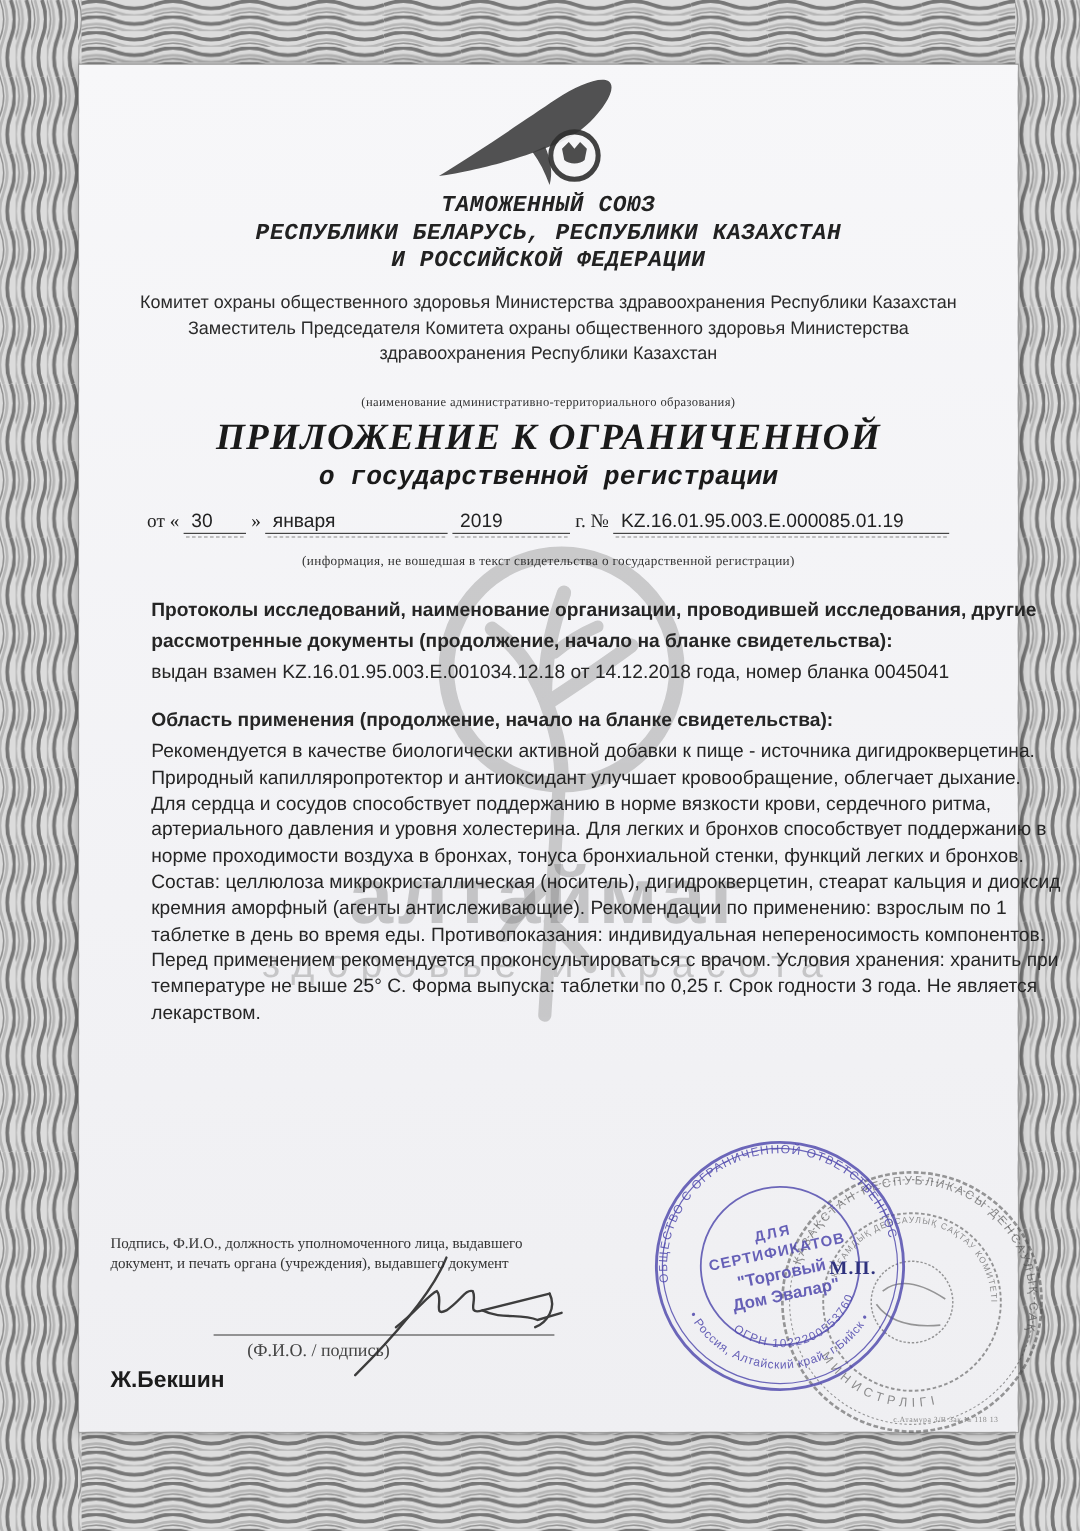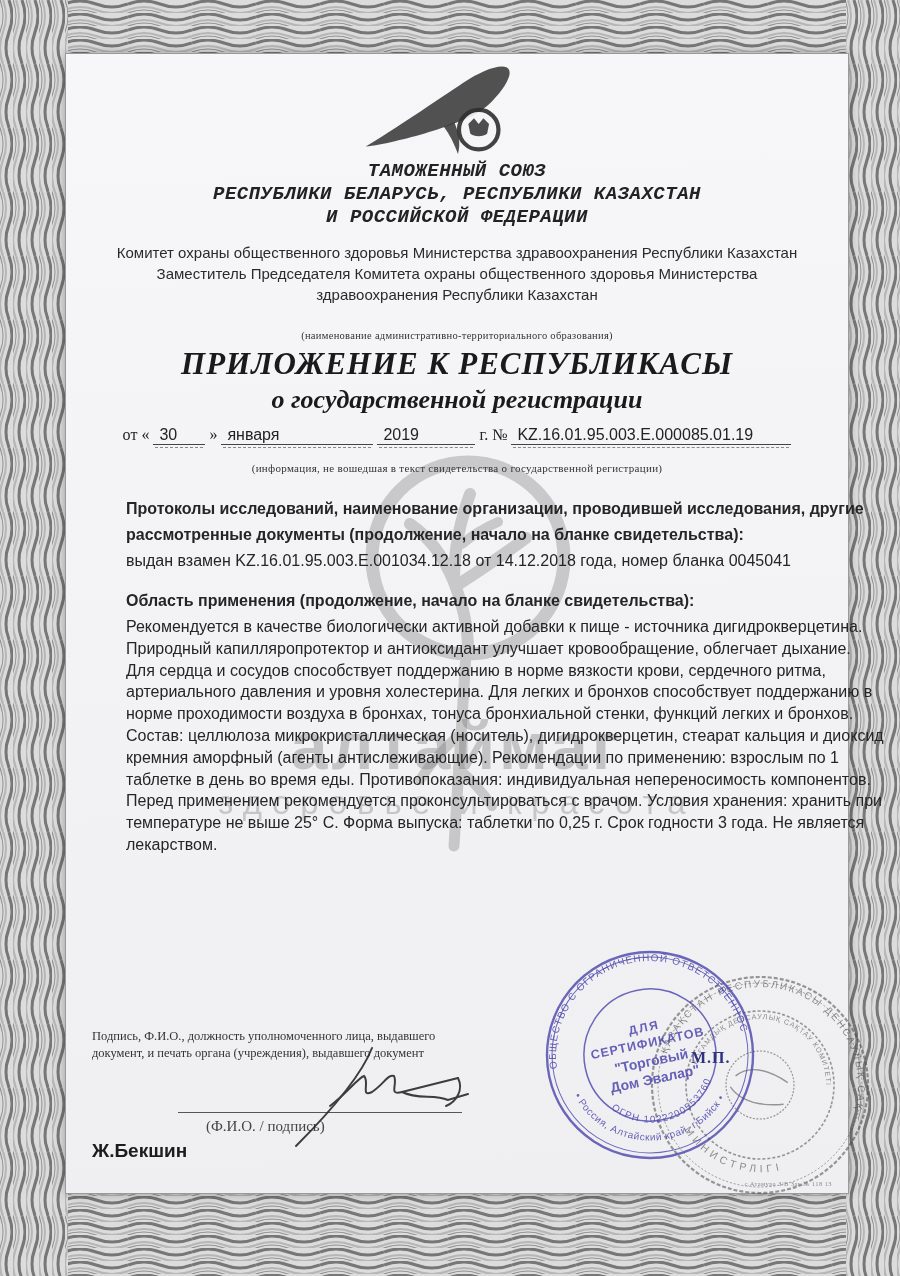--- a/index.html
+++ b/index.html
@@ -11,21 +11,21 @@
         box-shadow:0 0 0 1px #9a9a9a,0 0 10px rgba(0,0,0,.35);}
   .abs{position:absolute;}
   .centered{left:0;right:0;text-align:center;}
   .serif{font-family:"Liberation Serif",serif;}
   
   .union-line{font-family:Liberation Mono, monospace;font-weight:bold;font-style:italic;
               font-size:19px;line-height:23px;letter-spacing:.5px;color:#222;}
   .authority{font-family:"Liberation Sans",sans-serif;font-size:15px;line-height:21px;color:#2b2b2b;}
   .tiny-caption{font-size:10.5px;color:#333;letter-spacing:.3px;}
   .main-title{font-weight:bold;font-style:italic;font-size:31px;letter-spacing:1px;color:#1a1a1a;}
-  .sub-title{font-weight:bold;font-style:italic;font-size:26px;color:#1a1a1a;}
+  .sub-title{font-weight:bold;font-style:italic;font-size:22px;color:#1a1a1a;font-family:Liberation Mono, monospace;}
   
   .date-line{font-size:16px;color:#222;}
   .blank{display:inline-block;text-align:left;border-bottom:1px solid #444;
          position:relative;padding:0 6px;font-family:"Liberation Sans",sans-serif;}
   .blank::after{content:"";position:absolute;left:2px;right:2px;bottom:-4px;border-top:1px dashed #888;}
   
   .body-col{left:24px;width:758px;font-family:"Liberation Sans",sans-serif;color:#252525;margin-left:36px;}
   .sect-heading{font-weight:bold;font-size:16px;line-height:26px;margin:0;}
   .sect-body{font-size:16px;line-height:26px;margin:0 0 14px 0;}
   .sect-para{font-size:16px;line-height:21.8px;margin:2px 0 0 0;}
@@ -106,21 +106,21 @@
     </div>
 
     <div class="abs centered" style="top:188px;">
       <div class="authority">Комитет охраны общественного здоровья Министерства здравоохранения Республики Казахстан</div>
       <div class="authority">Заместитель Председателя Комитета охраны общественного здоровья Министерства</div>
       <div class="authority">здравоохранения Республики Казахстан</div>
     </div>
 
     <div class="abs centered tiny-caption" style="top:276px;">(наименование административно-территориального образования)</div>
 
-    <div class="abs centered main-title" style="top:292px;">ПРИЛОЖЕНИЕ К РЕСПУБЛИКАСЫ</div>
+    <div class="abs centered main-title" style="top:292px;">ПРИЛОЖЕНИЕ К ОГРАНИЧЕННОЙ</div>
     <div class="abs centered sub-title" style="top:331px;">о государственной регистрации</div>
 
     <div class="abs centered date-line" style="top:372px;">
       <span class="serif">от «</span>
       <span class="blank" style="min-width:40px;">30</span>
       <span class="serif">»</span>
       <span class="blank" style="min-width:140px;">января</span>
       <span class="blank" style="min-width:86px;">2019</span>
       <span class="serif">г.</span>
       <span class="serif">№</span>

